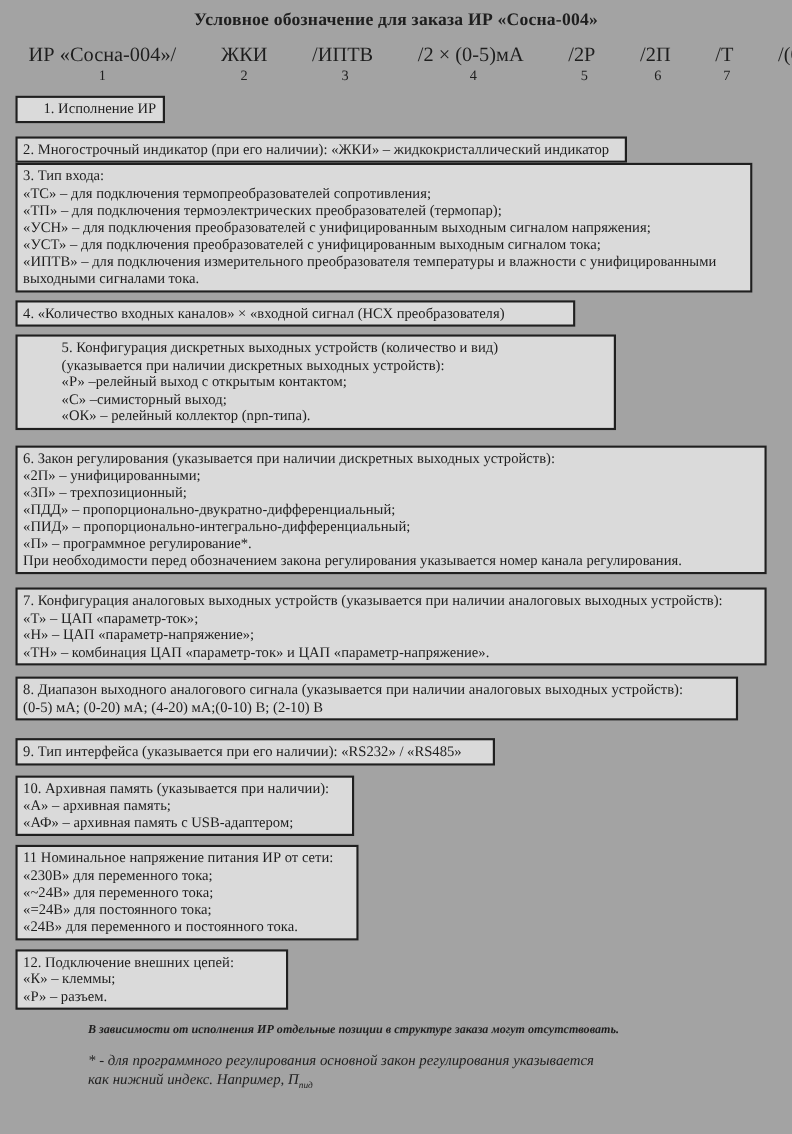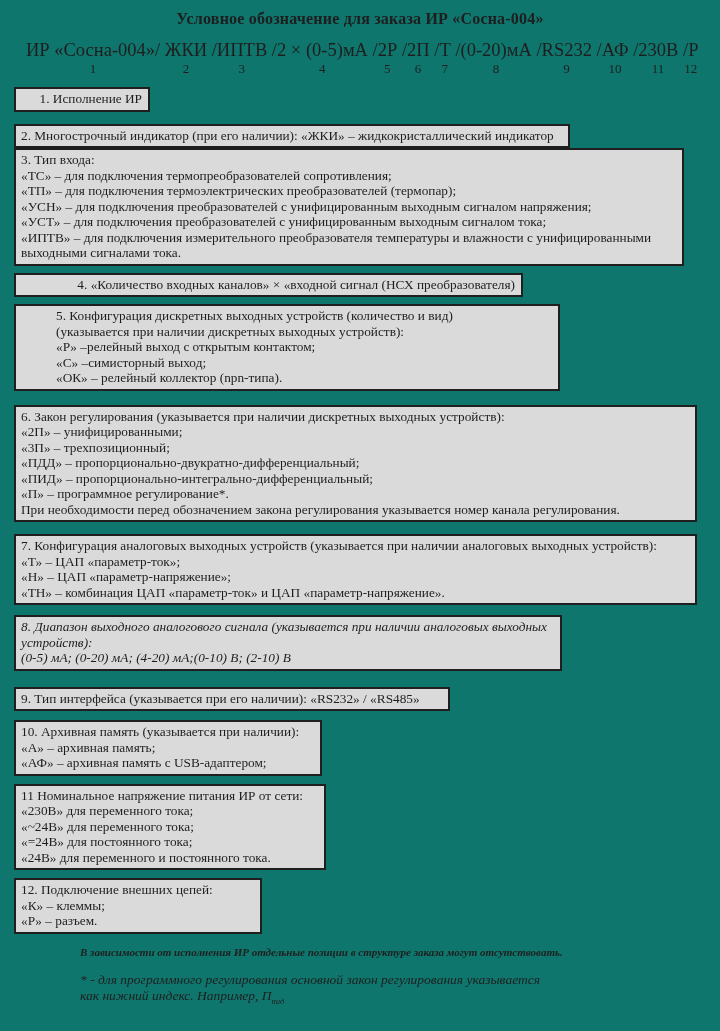--- a/index.html
+++ b/index.html
@@ -1,38 +1,39 @@
 <!DOCTYPE html>
 <html lang="ru"><head>
 <meta charset="utf-8">
 <style>
   html,body{margin:0;padding:0;}
   .page{
     width:720px;height:1031px;
-    background:#0f766e;
+    background:#a3a3a3;
     color:#1e1e1e;
     font-family:"Liberation Serif","DejaVu Serif",serif;
     box-sizing:border-box;
     padding-top:10px;
     overflow:hidden;
     position:relative;
   }
   .title{
     text-align:center;
     font-weight:bold;
     font-size:16px;
     line-height:18px;
     margin:0 0 12px 0;
     letter-spacing:.2px;
   }
   .codeline{
     display:flex;
     align-items:flex-start;
     margin-left:26px;
     margin-bottom:12px;
+    gap:36px;
   }
   .seg{display:flex;flex-direction:column;align-items:center;}
   .seg-code{
     font-size:18.5px;
     line-height:21px;
     white-space:pre;
   }
   .seg-num{
     font-size:13px;
     line-height:13px;
@@ -44,25 +45,25 @@
     background:#dadada;
     box-sizing:border-box;
     padding:2px 6px 3px 5px;
     font-size:13.3px;
     line-height:15.5px;
   }
   .ln{white-space:normal;}
   .b1{width:136px;margin-bottom:12px;text-align:right;}
   .b2{width:556px;margin-bottom:0;}
   .b3{width:670px;margin-bottom:7px;}
-  .b4{width:509px;margin-bottom:7px;text-align:right;}
+  .b4{width:509px;margin-bottom:7px;}
   .b5{width:546px;margin-bottom:14px;padding-left:40px;}
   .b6{width:683px;margin-bottom:12px;}
   .b7{width:683px;margin-bottom:10px;}
-  .b8{width:548px;margin-bottom:16px;font-style:italic;}
+  .b8{width:657px;margin-bottom:16px;}
   .b9{width:436px;margin-bottom:9px;}
   .b10{width:308px;margin-bottom:8px;}
   .b11{width:312px;margin-bottom:8px;}
   .b12{width:248px;margin-bottom:10px;}
   .note-dependency{
     margin:0 0 12px 66px;
     font-style:italic;
     font-weight:bold;
     font-size:11px;
     line-height:16px;

